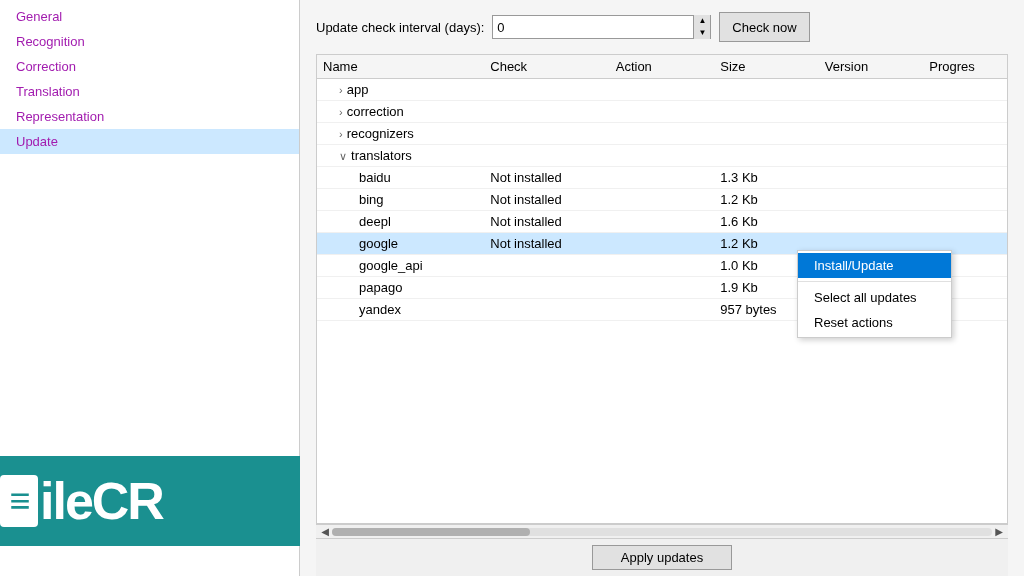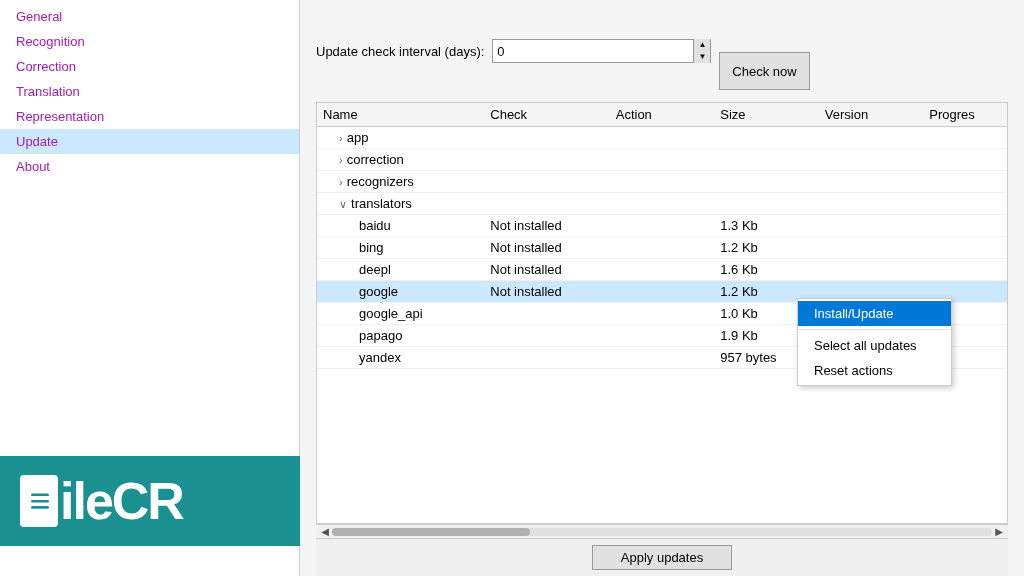--- a/index.html
+++ b/index.html
@@ -87,22 +87,21 @@
       font-size: 8px;
       line-height: 1;
       padding: 0;
     }
     .check-now-btn {
       padding: 3px 12px;
       background: #e1e1e1;
       border: 1px solid #999;
       cursor: pointer;
       font-size: 13px;
-      height: 38px;
-      margin-top: 40px;
+      height: 30px;
     }
 
     
     .table-container {
       flex: 1;
       background: white;
       border: 1px solid #ccc;
       overflow: auto;
       position: relative;
     }
@@ -217,21 +216,21 @@
     .watermark {
       position: absolute;
       bottom: 30px;
       left: 0;
       width: 300px;
       height: 90px;
       background: #1a9090;
       display: flex;
       align-items: center;
       justify-content: flex-start;
-      padding: 8px 20px;
+      padding: 8px 0;
       z-index: 50;
     }
     .watermark-text {
       font-size: 52px;
       font-weight: 900;
       color: white;
       letter-spacing: -2px;
       font-family: Arial Black, Arial, sans-serif;
       display: flex;
       align-items: center;
@@ -261,21 +260,20 @@
 
 <div class="main-container">
 
   <div class="sidebar">
   <div class="sidebar-item">General</div>
       <div class="sidebar-item">Recognition</div>
       <div class="sidebar-item">Correction</div>
       <div class="sidebar-item">Translation</div>
       <div class="sidebar-item">Representation</div>
       <div class="sidebar-item active">Update</div>
-      <div class="sidebar-item">About</div>
     </div>
 
   <div class="content">
 
     <div class="update-interval-row">
       <span class="update-interval-label">Update check interval (days):</span>
       <div class="interval-input-wrapper">
         <input class="interval-input" type="text" value="0" style="">
         <div class="spin-buttons">
           <button class="spin-btn">▲</button>

